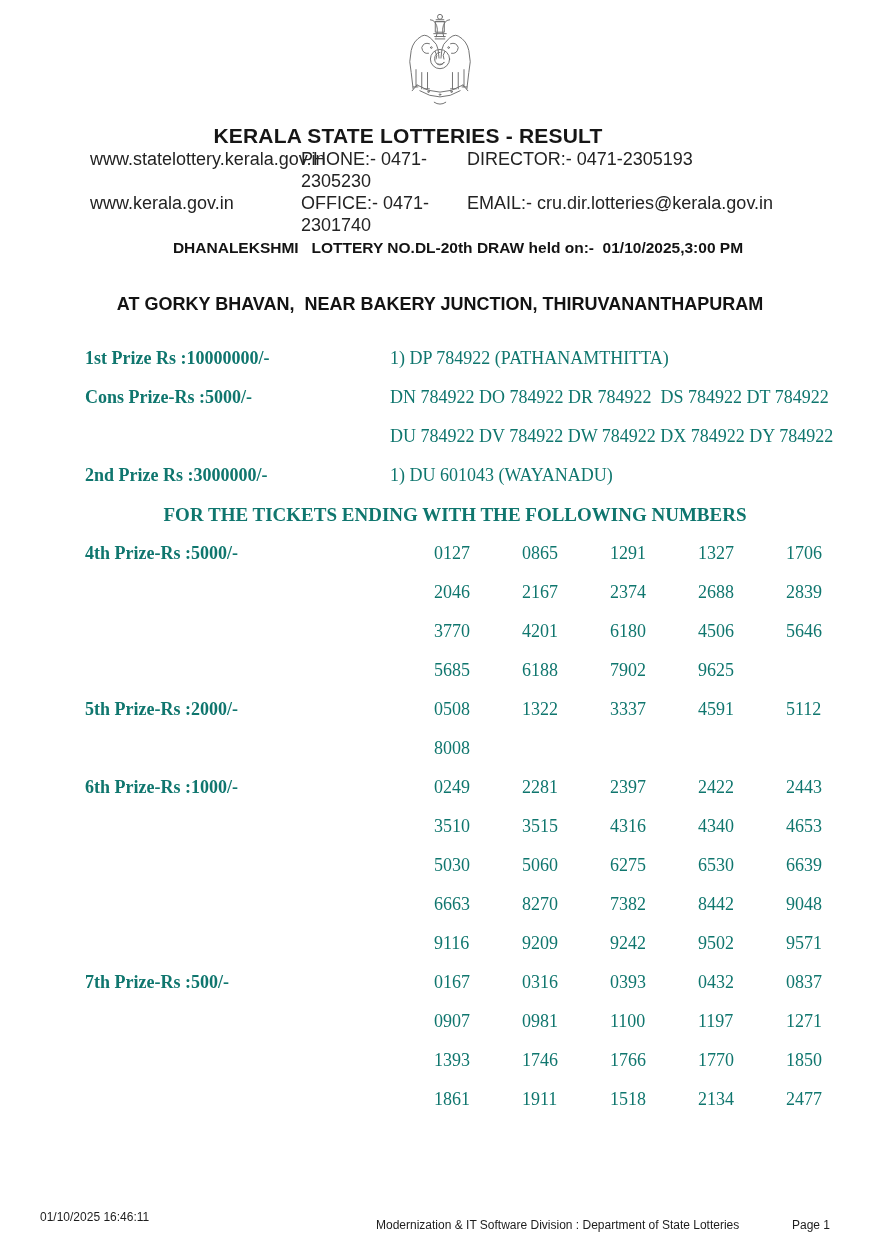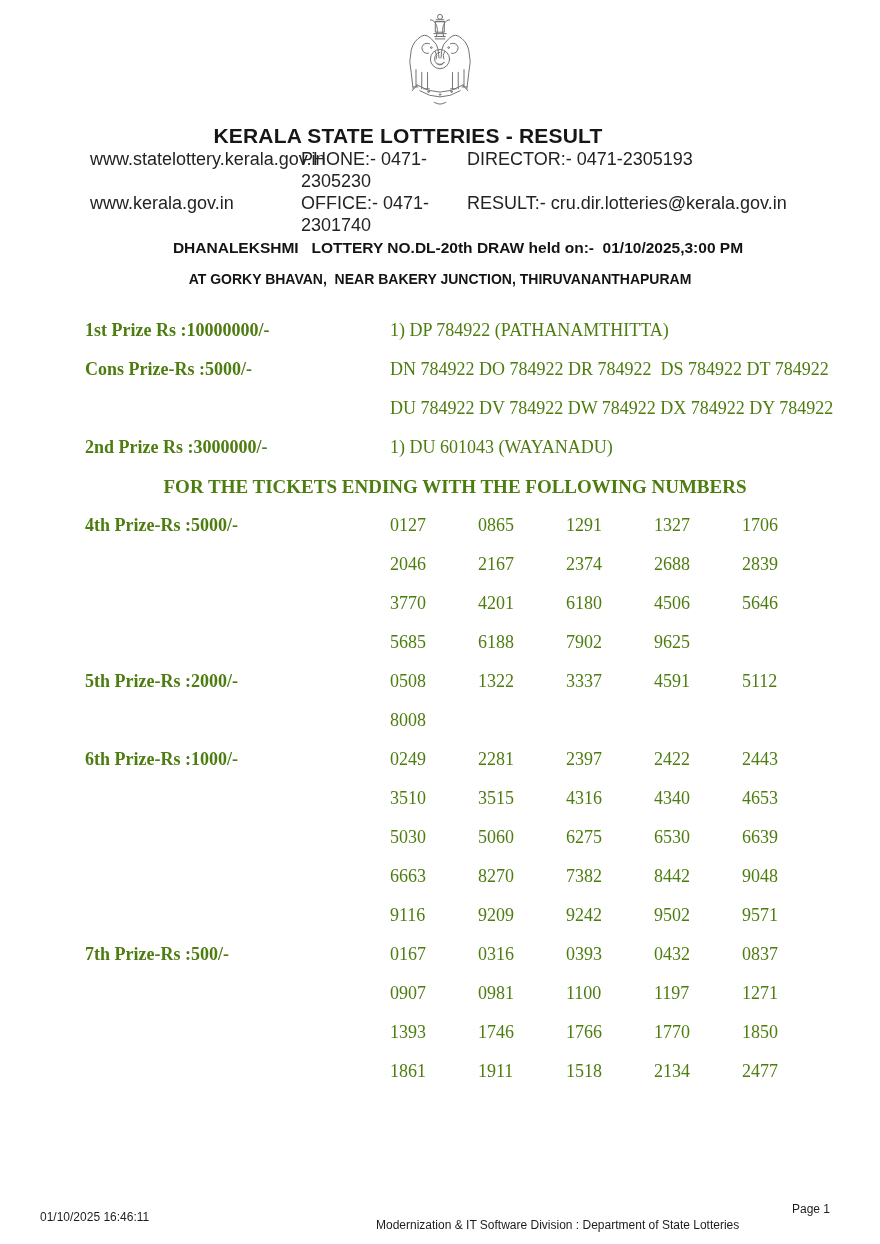--- a/index.html
+++ b/index.html
@@ -24,41 +24,41 @@
   .info-col1 { width:211px; }
   .info-col2 { width:166px; }
   .info-col3 { flex:1; }
 
   .draw-line {
     text-align:center; font-weight:bold; font-size:15.5px;
     line-height:23px; white-space:pre;
     position:relative; left:18px; color:#131313;
   }
   .venue-line {
-    text-align:center; font-weight:bold; font-size:14px;
-    margin-top:12px; white-space:pre; color:#131313;
-  }
-
-  .content { margin-top:24px; font-family:"Liberation Serif", serif; font-size:18px; color:#4d7c0f; }
+    text-align:center; font-weight:bold; font-size:18px;
+    margin-top:35px; white-space:pre; color:#131313;
+  }
+
+  .content { margin-top:24px; font-family:"Liberation Serif", serif; font-size:18px; color:#0f766e; }
   .prize-row { display:flex; height:39px; align-items:center; padding-left:85px; }
   .prize-label { width:305px; font-weight:bold; flex:none; }
   .prize-value { white-space:pre; }
-  .num-grid { display:flex; }
+  .num-grid { display:flex;margin-left:44px; }
   .num-cell { width:88px; flex:none; }
 
   .section-header {
     height:39px; display:flex; align-items:center; justify-content:center;
     font-weight:bold; font-size:19px; font-family:"Liberation Serif", serif;
     position:relative; left:15px;
   }
 
   .footer { position:absolute; left:0; right:0; bottom:12px; height:16px; font-size:12px; color:#1d1d1d; }
   .footer-timestamp { position:absolute; left:40px; bottom:8px; }
   .footer-division  { position:absolute; left:376px; bottom:0; }
-  .footer-page      { position:absolute; right:50px; bottom:16px; }
+  .footer-page      { position:absolute; right:50px; bottom:0; }
 </style>
 </head>
 <body>
 
 <div class="emblem-wrap">
   <span>
     <svg width="96" height="106" viewBox="0 0 100 110" fill="none" stroke="#6e6e6e" stroke-width="1" stroke-linecap="round" stroke-linejoin="round">
 
       <circle cx="50" cy="9" r="2.6"></circle>
       <path d="M46,12 h8 M45,14 h10"></path>
@@ -97,21 +97,21 @@
 
 <div class="info-block">
   <div class="info-row">
     <div class="info-col1">www.statelottery.kerala.gov.in</div>
     <div class="info-col2">PHONE:- 0471-2305230</div>
     <div class="info-col3">DIRECTOR:- 0471-2305193</div>
   </div>
   <div class="info-row">
     <div class="info-col1">www.kerala.gov.in</div>
     <div class="info-col2">OFFICE:- 0471-2301740</div>
-    <div class="info-col3">RESULT:- cru.dir.lotteries@kerala.gov.in</div>
+    <div class="info-col3">EMAIL:- cru.dir.lotteries@kerala.gov.in</div>
   </div>
 </div>
 
 <div class="draw-line">DHANALEKSHMI   LOTTERY NO.DL-20th DRAW held on:-  01/10/2025,3:00 PM</div>
 <div class="venue-line">AT GORKY BHAVAN,  NEAR BAKERY JUNCTION, THIRUVANANTHAPURAM</div>
 
 <div class="content">
   <div id="prize-rows">
       <div class="prize-row">
         <div class="prize-label">1st Prize Rs :10000000/-</div>

